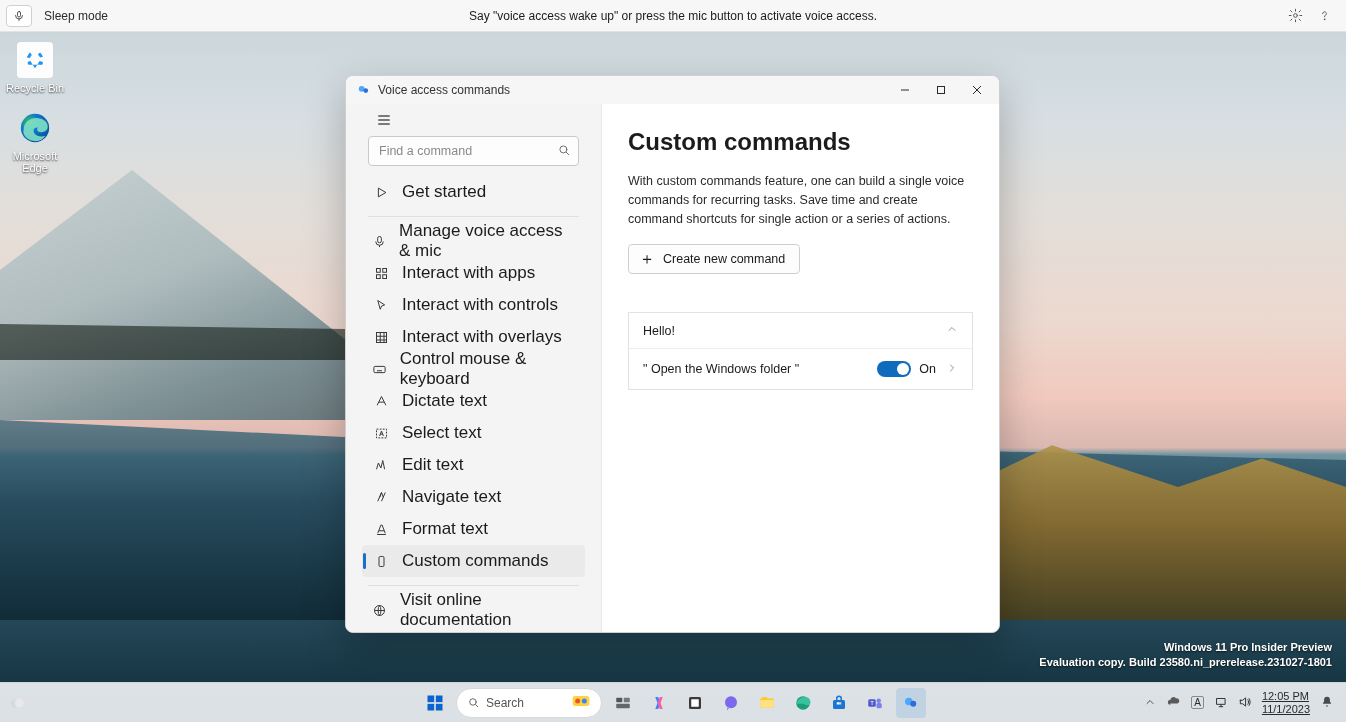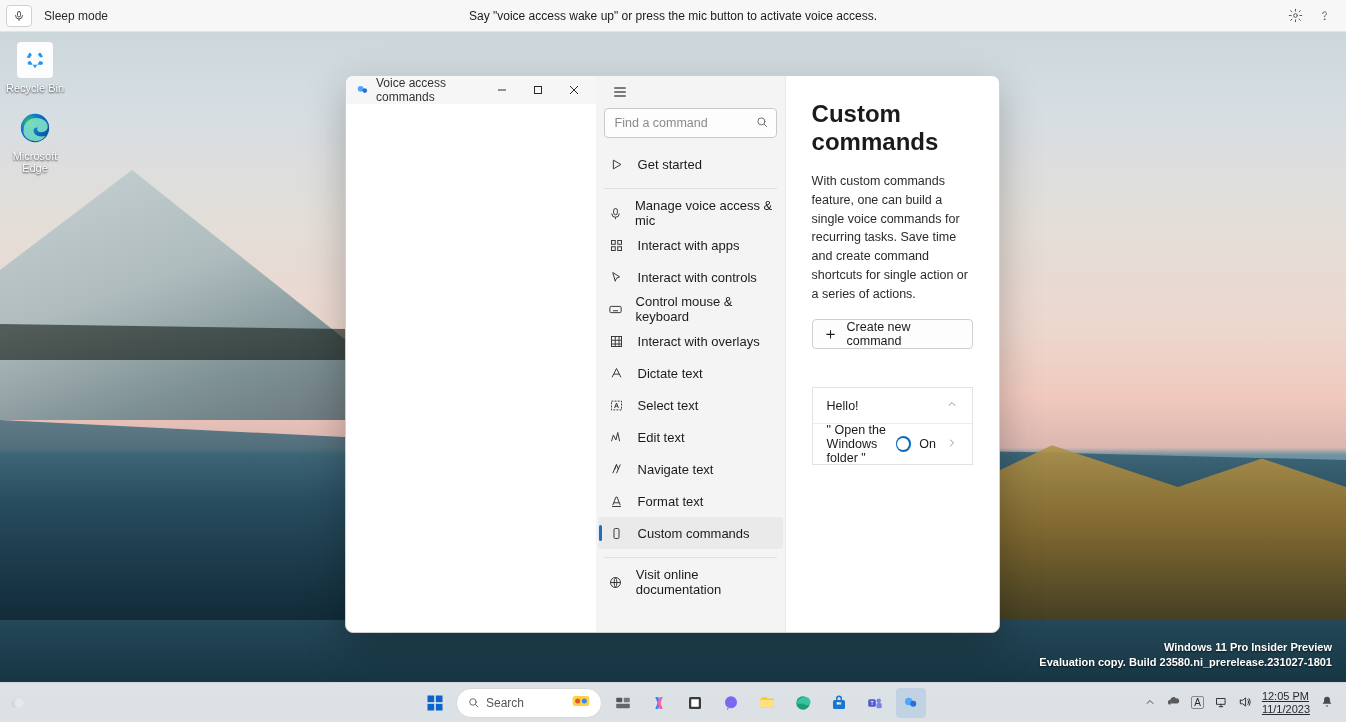--- a/index.html
+++ b/index.html
@@ -59,37 +59,37 @@
   .edge svg{width:34px;height:34px;}
 
   
   .watermark{position:absolute;right:14px;bottom:52px;text-align:right;color:#fff;font-size:11px;text-shadow:0 1px 2px rgba(0,0,0,.7);line-height:1.35;font-weight:bold;}
 
   
   .win {
     position:absolute; left:345px; top:75px; width:655px; height:558px;
     background:#fff; border:1px solid #cfcfcf; border-radius:8px;
     box-shadow:0 14px 40px rgba(0,0,0,.25);
-    display:flex; overflow:hidden;
+    display:flex; flex-direction:column; overflow:hidden;
   }
   .titlebar{height:28px;display:flex;align-items:center;padding:0 4px 0 10px;background:#f6f6f6;font-size:12px;color:#333;}
   .titlebar .ico{width:16px;height:16px;margin-right:6px;display:flex;align-items:center;justify-content:center;}
   .win-ctrls{margin-left:auto;display:flex;}
   .win-ctrls div{width:36px;height:28px;display:flex;align-items:center;justify-content:center;color:#2b2b2b;}
   .win-body{flex:1;display:flex;min-height:0;}
 
   
-  .sidebar{width:190px;background:#f4f4f4;border-right:1px solid #e8e8e8;display:flex;flex-direction:column;padding:8px 2px;}
+  .sidebar{width:256px;background:#f4f4f4;border-right:1px solid #e8e8e8;display:flex;flex-direction:column;padding:8px 16px;}
   .hamburger{width:32px;height:28px;display:flex;align-items:center;justify-content:center;margin:0 0 8px 6px;border-radius:4px;}
   .search-wrap{position:relative;margin:0 6px 10px;}
   .search-wrap input{width:100%;height:30px;border:1px solid #c9c9c9;border-radius:4px;background:#fdfdfd;padding:0 28px 0 10px;font-size:12.5px;color:#333;outline:none;}
   .search-wrap input::placeholder{color:#8a8a8a;}
   .search-wrap .sicon{position:absolute;right:8px;top:7px;color:#666;}
   .nav{display:flex;flex-direction:column;gap:0;}
-  .nav-item{display:flex;align-items:center;height:32px;padding:0 10px;border-radius:4px;font-size:13px;color:#1b1b1b;cursor:default;position:relative;}
+  .nav-item{display:flex;align-items:center;height:32px;padding:0 10px;border-radius:4px;font-size:17px;color:#1b1b1b;cursor:default;position:relative;}
   .nav-item.active{background:#eaeaea;}
   .nav-item.active::before{content:"";position:absolute;left:1px;top:8px;bottom:8px;width:3px;background:#1a6fc9;border-radius:2px;}
   .nav-item .nicon{width:18px;height:18px;margin-right:12px;display:flex;align-items:center;justify-content:center;color:#3a3a3a;}
   .nav-item .nicon svg{width:15px;height:15px;stroke:#3a3a3a;fill:none;stroke-width:1.6;}
   .nav-sep{height:1px;background:#e0e0e0;margin:8px 6px;}
   .nav-bottom{margin-top:auto;}
 
   
   .content{flex:1;padding:24px 26px;overflow:auto;}
   .content h1{font-size:24px;font-weight:600;color:#1b1b1b;margin-bottom:16px;}
@@ -262,34 +262,34 @@
           <span class="nicon">
               <svg viewBox="0 0 24 24">
                 <path d="M6 4l4 14 2-5 5-2z"></path>
               </svg>
             </span>
           <span>Interact with controls</span>
         </div>
         <div class="nav-item">
           <span class="nicon">
               <svg viewBox="0 0 24 24">
+                <rect x="4" y="4" width="16" height="16"></rect>
+                <path d="M4 10h16M4 16h16M10 4v16M16 4v16"></path>
+              </svg>
+            </span>
+          <span>Interact with overlays</span>
+        </div>
+        <div class="nav-item">
+          <span class="nicon">
+              <svg viewBox="0 0 24 24">
                 <rect x="3" y="7" width="18" height="10" rx="2"></rect>
                 <path d="M7 11h.01M11 11h.01M15 11h.01M8 14h8"></path>
               </svg>
             </span>
           <span>Control mouse &amp; keyboard</span>
-        </div>
-        <div class="nav-item">
-          <span class="nicon">
-              <svg viewBox="0 0 24 24">
-                <rect x="4" y="4" width="16" height="16"></rect>
-                <path d="M4 10h16M4 16h16M10 4v16M16 4v16"></path>
-              </svg>
-            </span>
-          <span>Interact with overlays</span>
         </div>
         <div class="nav-item">
           <span class="nicon">
               <svg viewBox="0 0 24 24">
                 <path d="M5 18l7-14 7 14M8 13h8"></path>
               </svg>
             </span>
           <span>Dictate text</span>
         </div>
         <div class="nav-item">

